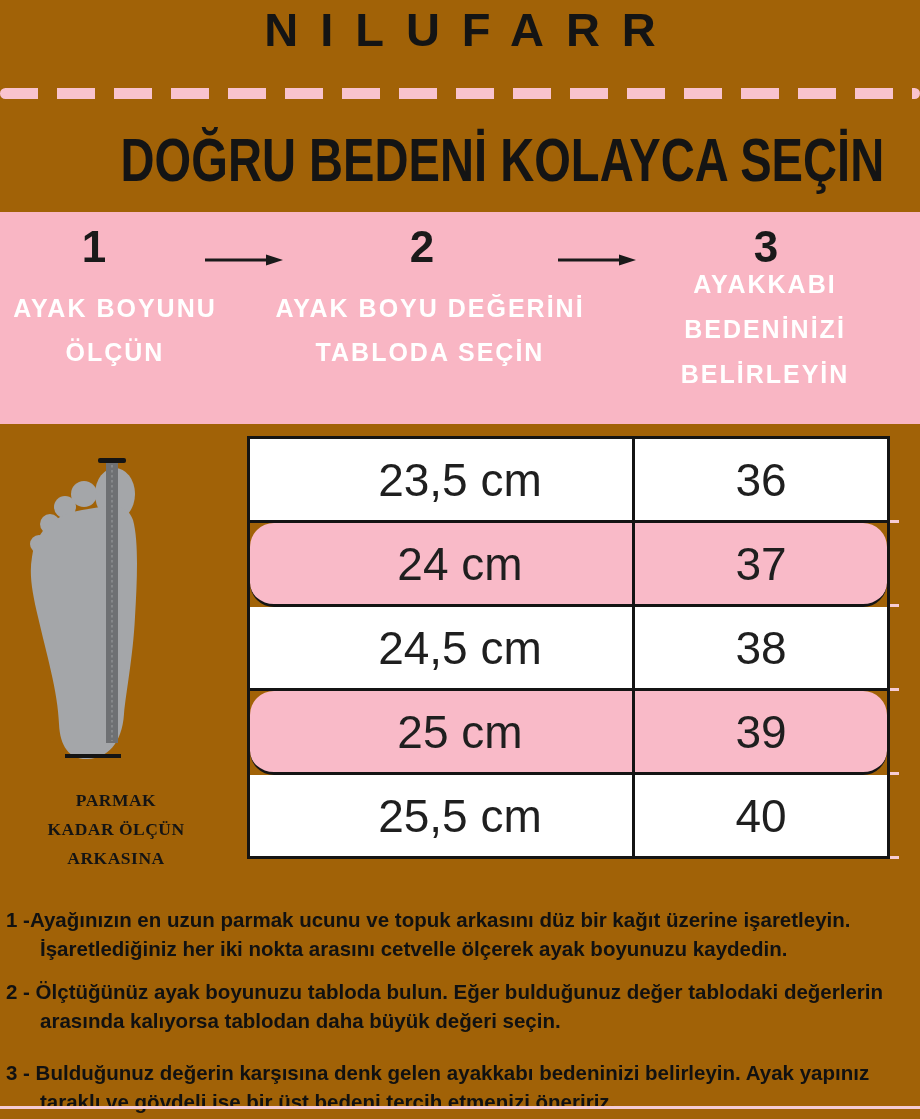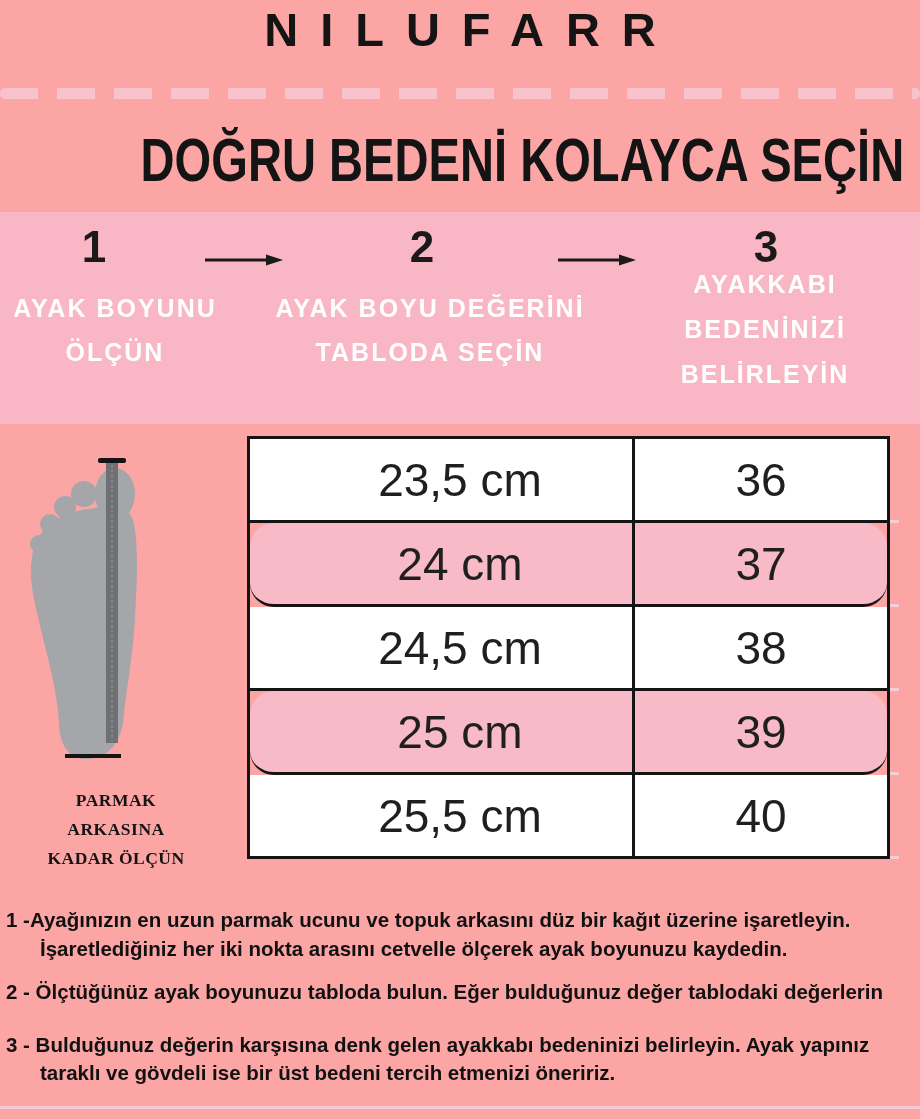--- a/index.html
+++ b/index.html
@@ -1,31 +1,31 @@
 <!DOCTYPE html>
 <html><head>
 <meta charset="utf-8">
 <style>
   html,body{margin:0;padding:0;background:#ffffff;}
   #page{
-    position:relative;width:920px;height:1119px;background:#fca5a5;
+    position:relative;width:920px;height:1119px;background:#a16207;
     font-family:"Liberation Sans", sans-serif;color:#141414;overflow:hidden;
   }
   
   .brand{
     position:absolute;top:2px;left:0;right:0;text-align:center;
     font-size:47px;font-weight:700;letter-spacing:22px;padding-left:22px;
     color:#141414;white-space:nowrap;
   }
   .dash-divider{
     position:absolute;top:88px;left:0;right:0;height:11px;
     background:repeating-linear-gradient(90deg,#f9c3ce 0px,#f9c3ce 38px,transparent 38px,transparent 57px);
     border-radius:6px;
   }
-  .page-title-wrap{position:absolute;top:124px;left:0;right:0;text-align:right;padding-left:20px;}
+  .page-title-wrap{position:absolute;top:124px;left:0;right:0;text-align:right;}
   .page-title{
     display:inline-block;font-size:62px;font-weight:700;white-space:nowrap;
     transform:scaleX(0.76);transform-origin:center;color:#141414;letter-spacing:0px;
   }
   
   .steps-banner{position:absolute;top:212px;left:0;width:920px;height:212px;background:#f9b6c4;}
   .step-num{
     position:absolute;top:10px;transform:translateX(-50%);
     font-size:44px;font-weight:700;color:#1a1a1a;
   }
@@ -135,22 +135,22 @@
     <rect x="84" y="10" width="12" height="281" fill="#6e7073"></rect>
     <line x1="90" y1="13" x2="90" y2="289" stroke="#8d8f92" stroke-width="1.5" stroke-dasharray="2.5,2.5"></line>
 
     <rect x="76" y="6" width="28" height="5" rx="2" fill="#141414"></rect>
 
     <rect x="43" y="302" width="56" height="4" fill="#141414"></rect>
   </svg>
 
   <div class="foot-caption">
     <div>PARMAK</div>
+    <div>KADAR ÖLÇÜN</div>
     <div>ARKASINA</div>
-    <div>KADAR ÖLÇÜN</div>
   </div>
 
   <div class="size-table">
     <div class="size-row">
       <div class="cell-cm">23,5 cm</div>
       <div class="cell-size">36</div>
     </div>
     <div class="size-row pink">
       <div class="cell-cm">24 cm</div>
       <div class="cell-size">37</div>
@@ -169,20 +169,21 @@
     </div>
   </div>
 
   <div class="instructions">
     <div class="instr i1">
       <div>1 -Ayağınızın en uzun parmak ucunu ve topuk arkasını düz bir kağıt üzerine işaretleyin.</div>
       <div class="cont">İşaretlediğiniz her iki nokta arasını cetvelle ölçerek ayak boyunuzu kaydedin.</div>
     </div>
     <div class="instr i2">
       <div>2 - Ölçtüğünüz ayak boyunuzu tabloda bulun. Eğer bulduğunuz değer tablodaki değerlerin</div>
+      <div class="cont">arasında kalıyorsa tablodan daha büyük değeri seçin.</div>
     </div>
     <div class="instr i3">
       <div>3 - Bulduğunuz değerin karşısına denk gelen ayakkabı bedeninizi belirleyin. Ayak yapınız</div>
       <div class="cont">taraklı ve gövdeli ise bir üst bedeni tercih etmenizi öneririz.</div>
     </div>
   </div>
 
   <div class="bottom-hairline"></div>
 
 </div>

